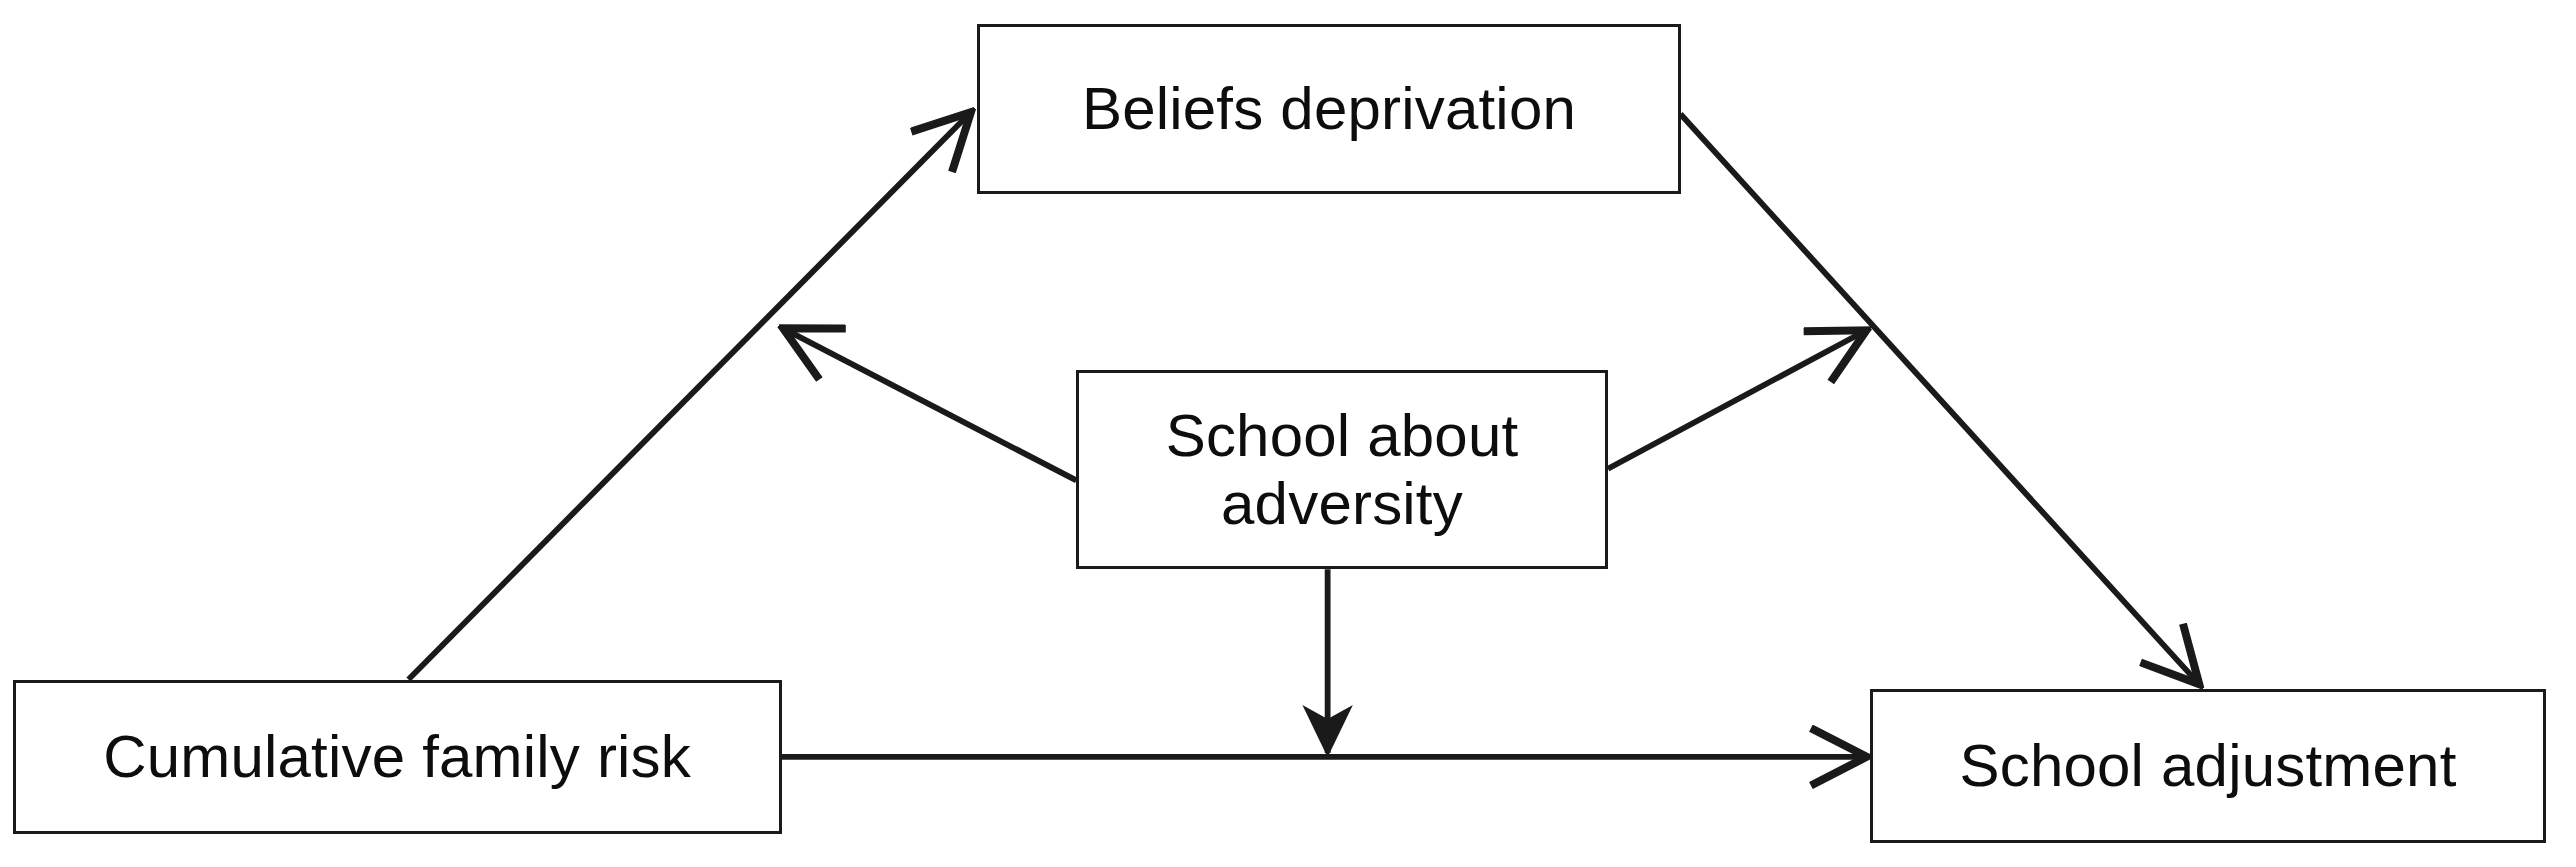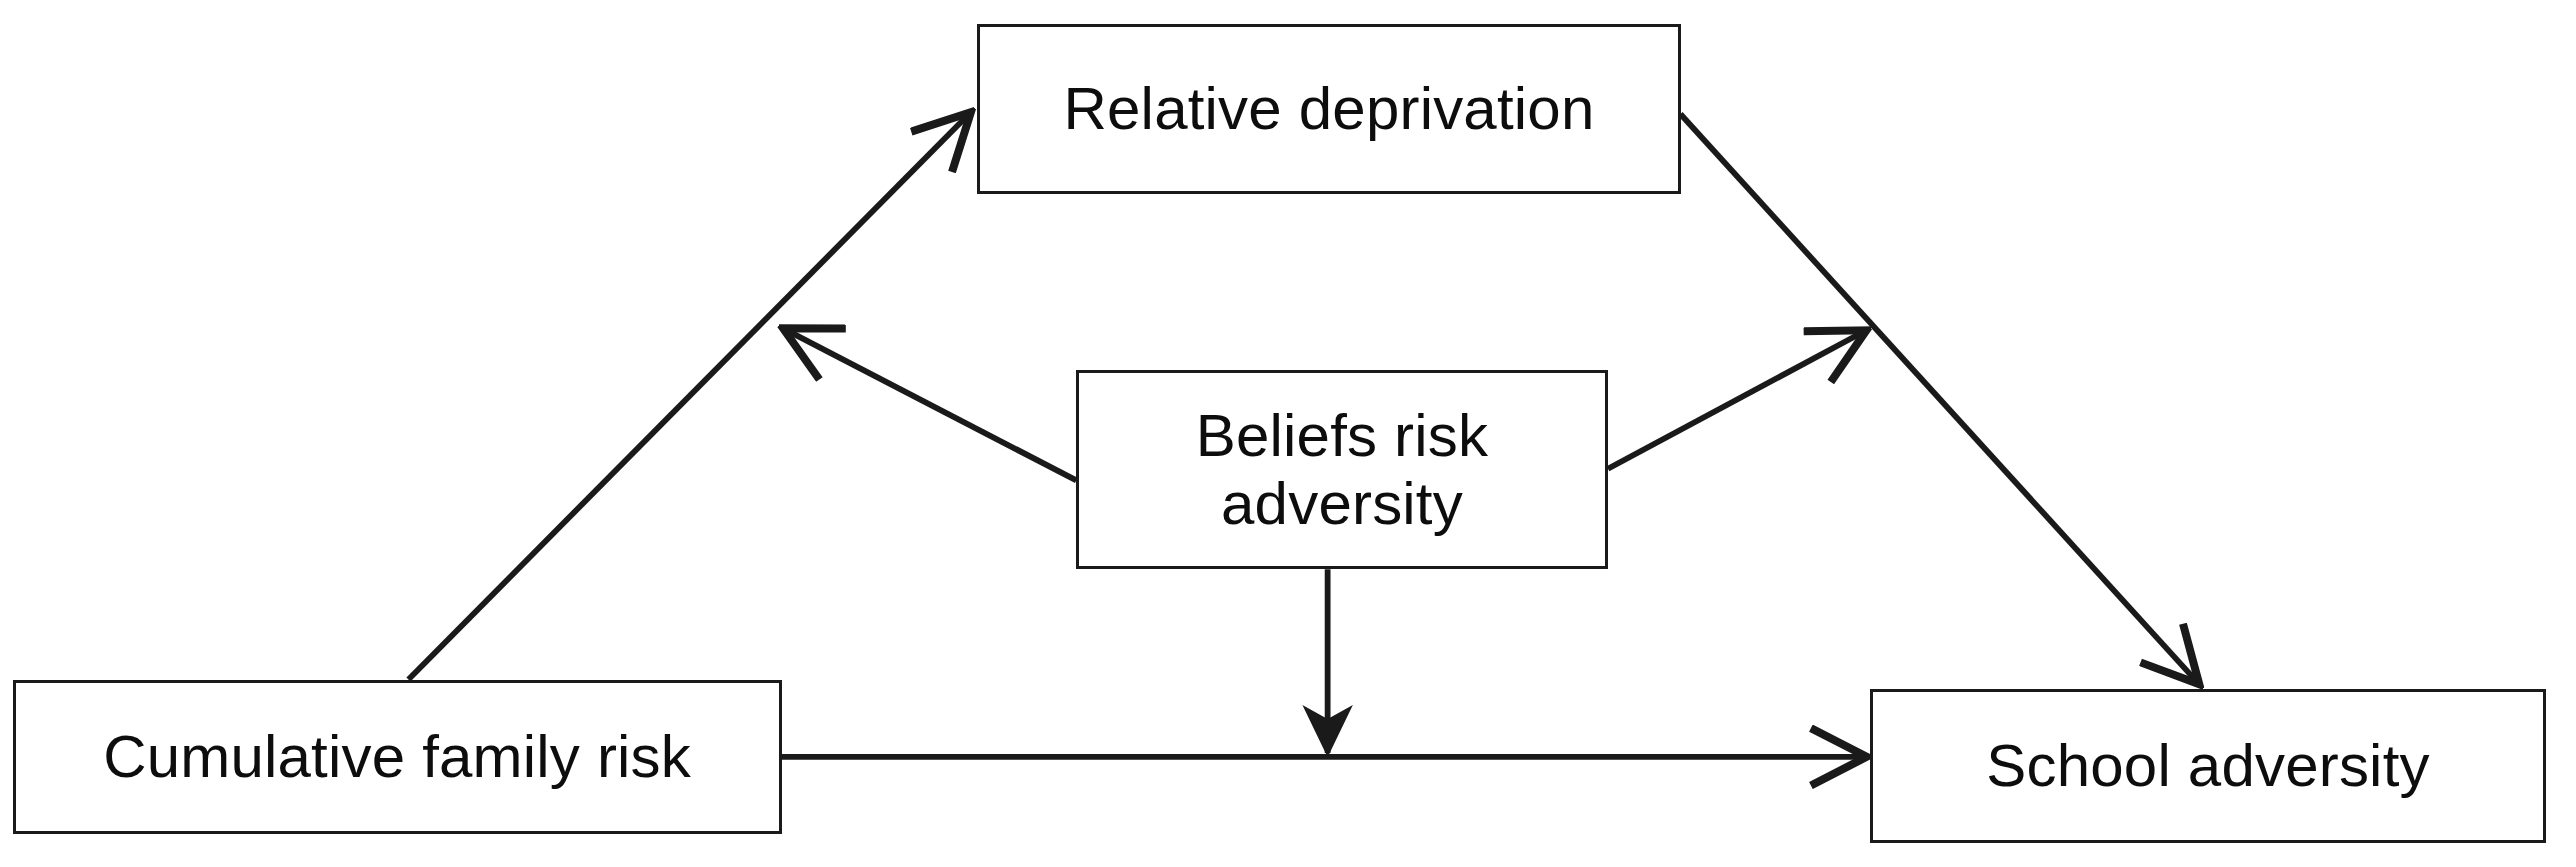--- a/index.html
+++ b/index.html
@@ -68,30 +68,30 @@
     <line x1="808" y1="783" x2="1928" y2="783" stroke="#1a1a1a" stroke-width="6" marker-end="url(#arrow-open)"></line>
 
     <line x1="1113" y1="497" x2="812" y2="341" stroke="#1a1a1a" stroke-width="6" marker-end="url(#arrow-open)"></line>
 
     <line x1="1663" y1="485" x2="1928" y2="343" stroke="#1a1a1a" stroke-width="6" marker-end="url(#arrow-open)"></line>
 
     <line x1="1373" y1="589" x2="1373" y2="779" stroke="#1a1a1a" stroke-width="6" marker-end="url(#arrow-solid)"></line>
   </svg>
 
   <div class="node-box" style="left:977px; top:24px; width:704px; height:170px;">
-    <span class="node-label">Relative deprivation</span>
+    <span class="node-label">Beliefs deprivation</span>
   </div>
 
   <div class="node-box" style="left:1076px; top:370px; width:532px; height:199px;">
-    <span class="node-label">Beliefs risk
+    <span class="node-label">School about
 adversity</span>
   </div>
 
   <div class="node-box" style="left:12.6px; top:680px; width:769px; height:154px;align-items:center;">
     <span class="node-label">Cumulative family risk</span>
   </div>
 
   <div class="node-box" style="left:1870px; top:689px; width:676px; height:154px;">
-    <span class="node-label">School adversity</span>
+    <span class="node-label">School adjustment</span>
   </div>
 
 </div>
 
 
 </body></html>

